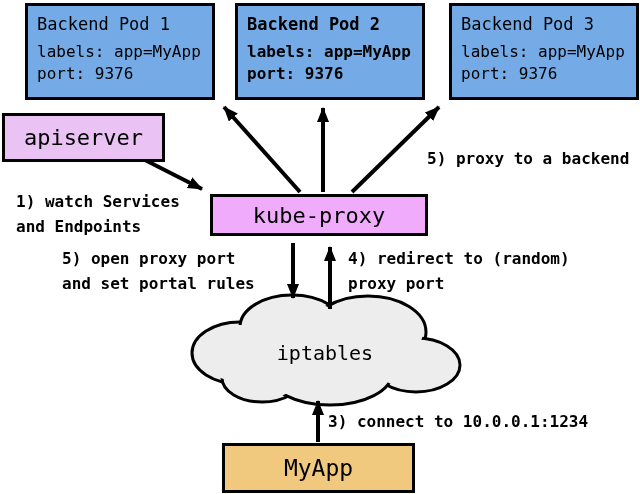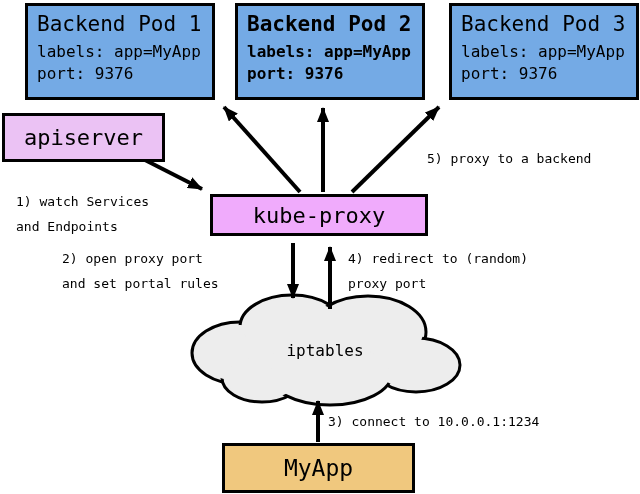--- a/index.html
+++ b/index.html
@@ -3,32 +3,32 @@
 <meta charset="utf-8">
 <style>
   html,body{margin:0;padding:0;}
   #canvas{
     position:relative;width:640px;height:494px;background:#ffffff;overflow:hidden;
     font-family:"DejaVu Sans Mono","Liberation Mono",monospace;color:#000;
   }
   #diagram-svg{position:absolute;left:0;top:0;width:640px;height:494px;}
   .box{position:absolute;border:3px solid #000;box-sizing:border-box;}
   .pod{width:190px;height:97px;background:#74AAE5;padding:4px 9px;}
-  .pod-title{font-size:21px;line-height:28px;white-space:nowrap;}
+  .pod-title{font-size:17px;line-height:28px;white-space:nowrap;}
   .pod-line{font-size:16px;line-height:22px;white-space:nowrap;}
   .pod-line.first{margin-top:3px;}
   #apiserver-box{left:2px;top:113px;width:163px;height:49px;background:#EBC2F4;
     display:flex;align-items:center;justify-content:center;font-size:22px;}
   #kube-proxy-box{left:210px;top:194px;width:218px;height:42px;background:#f0abfc;
     display:flex;align-items:center;justify-content:center;font-size:22px;}
   #client-box{left:222px;top:443px;width:193px;height:50px;background:#F0C87E;
     display:flex;align-items:center;justify-content:center;font-size:23px;}
   .cloud-label{position:absolute;left:260px;top:341px;width:130px;text-align:center;
-    font-size:16px;}
-  .step{position:absolute;font-size:13px;font-weight:normal;line-height:25px;
+    font-size:20px;}
+  .step{position:absolute;font-size:16px;font-weight:bold;line-height:25px;
     white-space:pre-line;}
   #step-1{left:16px;top:169px;margin-top:20px;}
   #step-2{left:62px;top:246px;}
   #step-3{left:328px;top:409px;white-space:nowrap;}
   #step-4{left:348px;top:246px;}
   #step-5{left:427px;top:146px;white-space:nowrap;}
 </style>
 </head>
 <body>
 
@@ -98,20 +98,20 @@
   </div>
 
   <div class="cloud-label">iptables</div>
 
   <div class="box" id="client-box">
     <span>MyApp</span>
   </div>
 
   <div class="step" id="step-1">1) watch Services
 and Endpoints</div>
-  <div class="step" id="step-2">2) open proxy port
+  <div class="step" id="step-2">5) open proxy port
 and set portal rules</div>
   <div class="step" id="step-3">3) connect to 10.0.0.1:1234</div>
   <div class="step" id="step-4">4) redirect to (random)
 proxy port</div>
   <div class="step" id="step-5">5) proxy to a backend</div>
 
 </div>
 
 </body></html>

